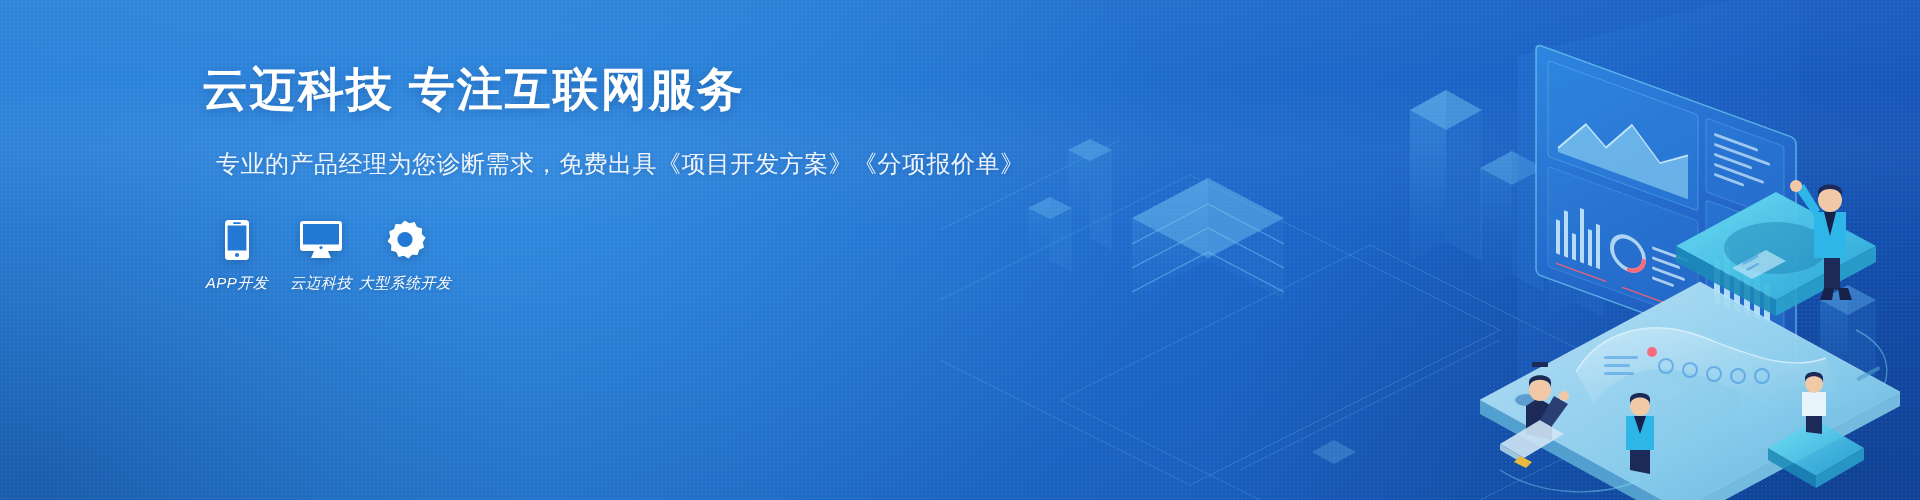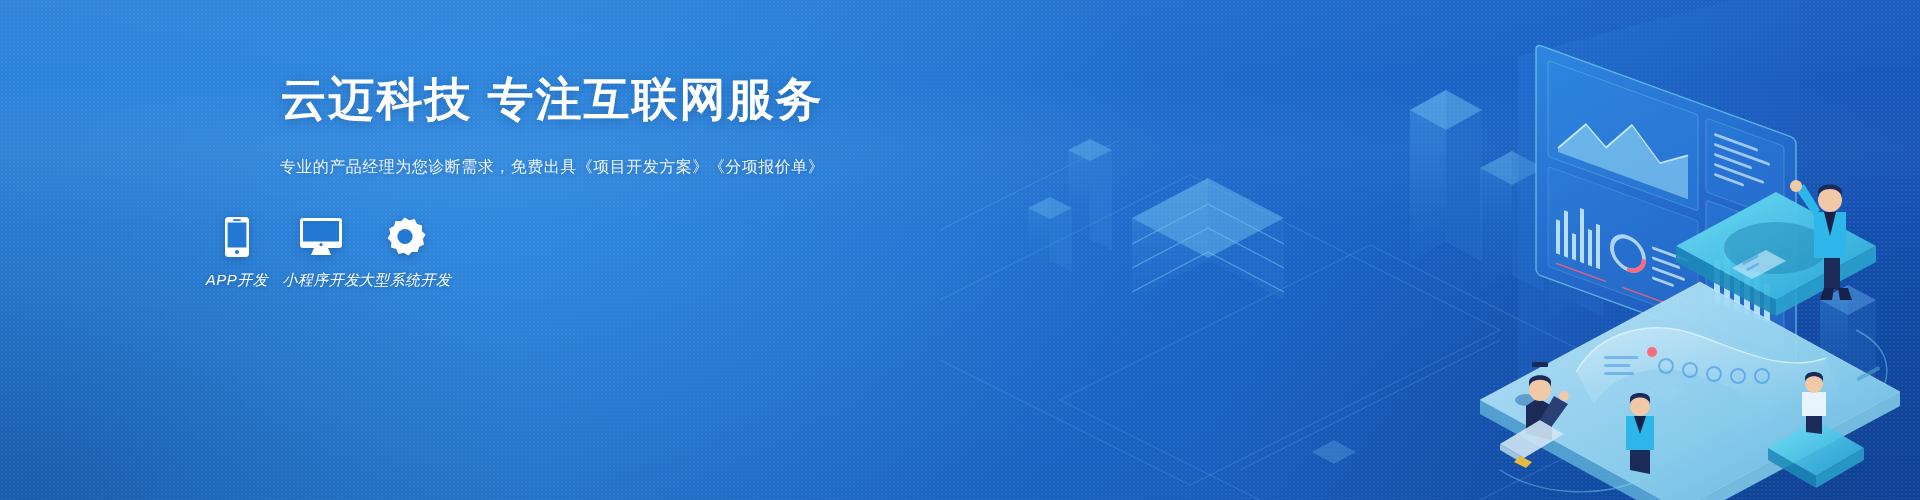--- a/index.html
+++ b/index.html
@@ -29,28 +29,28 @@
     background:linear-gradient(180deg,
       rgba(255,255,255,0.025) 0%,
       rgba(255,255,255,0.0) 16%,
       rgba(255,255,255,0.03) 30%,
       rgba(255,255,255,0.0) 46%,
       rgba(0,0,0,0.02) 70%,
       rgba(0,0,0,0.045) 100%);
   }
 
   
-  .content{position:absolute;left:202px;top:72px;width:700px;z-index:6;text-align:center;}
+  .content{position:absolute;left:202px;top:62px;width:700px;z-index:6;}
   .title{
     font-size:46px;font-weight:bold;color:#ffffff;letter-spacing:2px;
     line-height:1.2;margin:0 0 26px 0;white-space:nowrap;
     text-shadow:0 2px 10px rgba(4,40,96,0.28);
   }
   .sub{
-    font-size:16px;color:#eef5ff;line-height:1.72;margin:0;
+    font-size:24px;color:#eef5ff;line-height:1.72;margin:14px;
     letter-spacing:0.5px;white-space:nowrap;
     text-shadow:0 1px 5px rgba(4,40,96,0.22);
   }
   .sub.l2{margin-top:2px;}
 
   
   .services{display:flex;align-items:flex-start;margin-top:34px;}
   .svc{
     width:70px;display:flex;flex-direction:column;align-items:center;
     margin-right:14px;cursor:pointer;
@@ -350,21 +350,21 @@
 
       <div class="svc">
         <span class="svc-ico">
           <svg width="42" height="38" viewBox="0 0 42 38">
             <rect x="0" y="0" width="42" height="30" rx="3" fill="#ffffff"></rect>
             <rect x="3" y="3" width="36" height="20.5" fill="#2278d2"></rect>
             <circle cx="21" cy="26.6" r="1.6" fill="#2278d2"></circle>
             <path d="M14 30 L28 30 L31 37 L11 37 Z" fill="#ffffff"></path>
           </svg>
         </span>
-        <span class="svc-label">小程序开发</span>
+        <span class="svc-label">云迈科技</span>
       </div>
 
       <div class="svc">
         <span class="svc-ico">
           <svg width="42" height="42" viewBox="0 0 42 42">
             <path d="M21 0.5 L25.6 3.3 L30.9 2.1 L33.3 7 L38.5 8.6 L38.2 14.1 L42 17.9
                      L39.2 22.5 L40.4 27.8 L35.5 30.2 L33.9 35.4 L28.4 35.1 L24.6 38.9
                      L20 36.1 L14.7 37.3 L12.3 32.4 L7.1 30.8 L7.4 25.3 L3.6 21.5
                      L6.4 16.9 L5.2 11.6 L10.1 9.2 L11.7 4 L17.2 4.3 Z" fill="#ffffff" transform="translate(0,1) scale(0.99)"></path>
             <circle cx="21" cy="20.5" r="7.6" fill="#2278d2"></circle>

